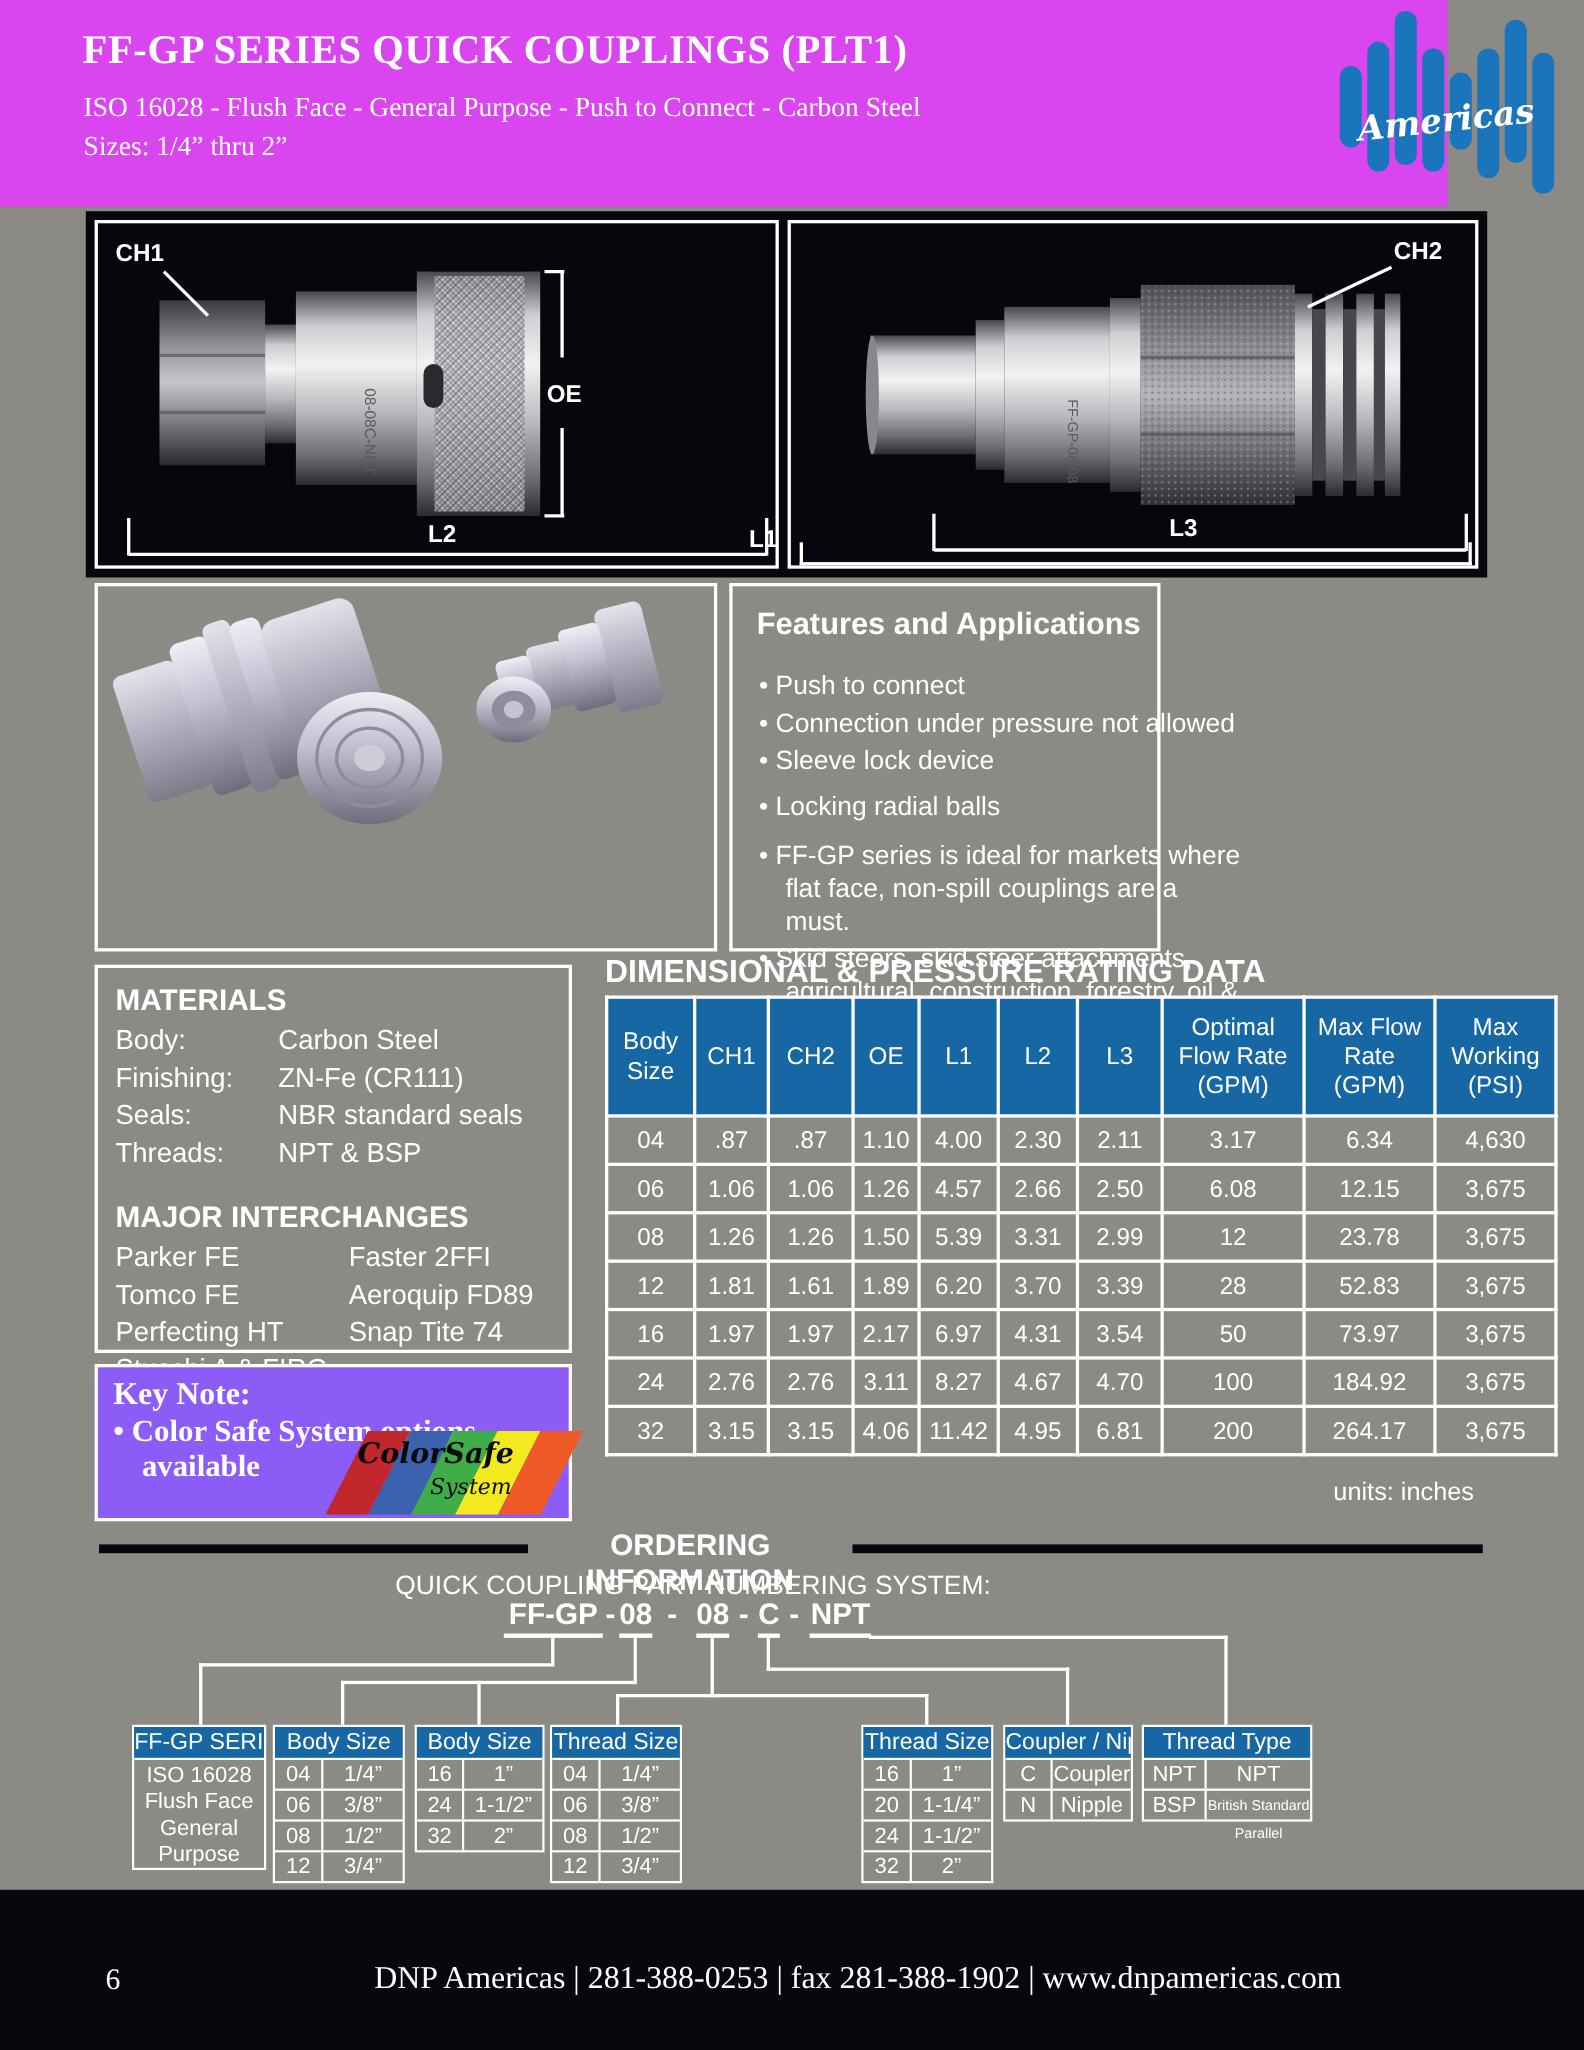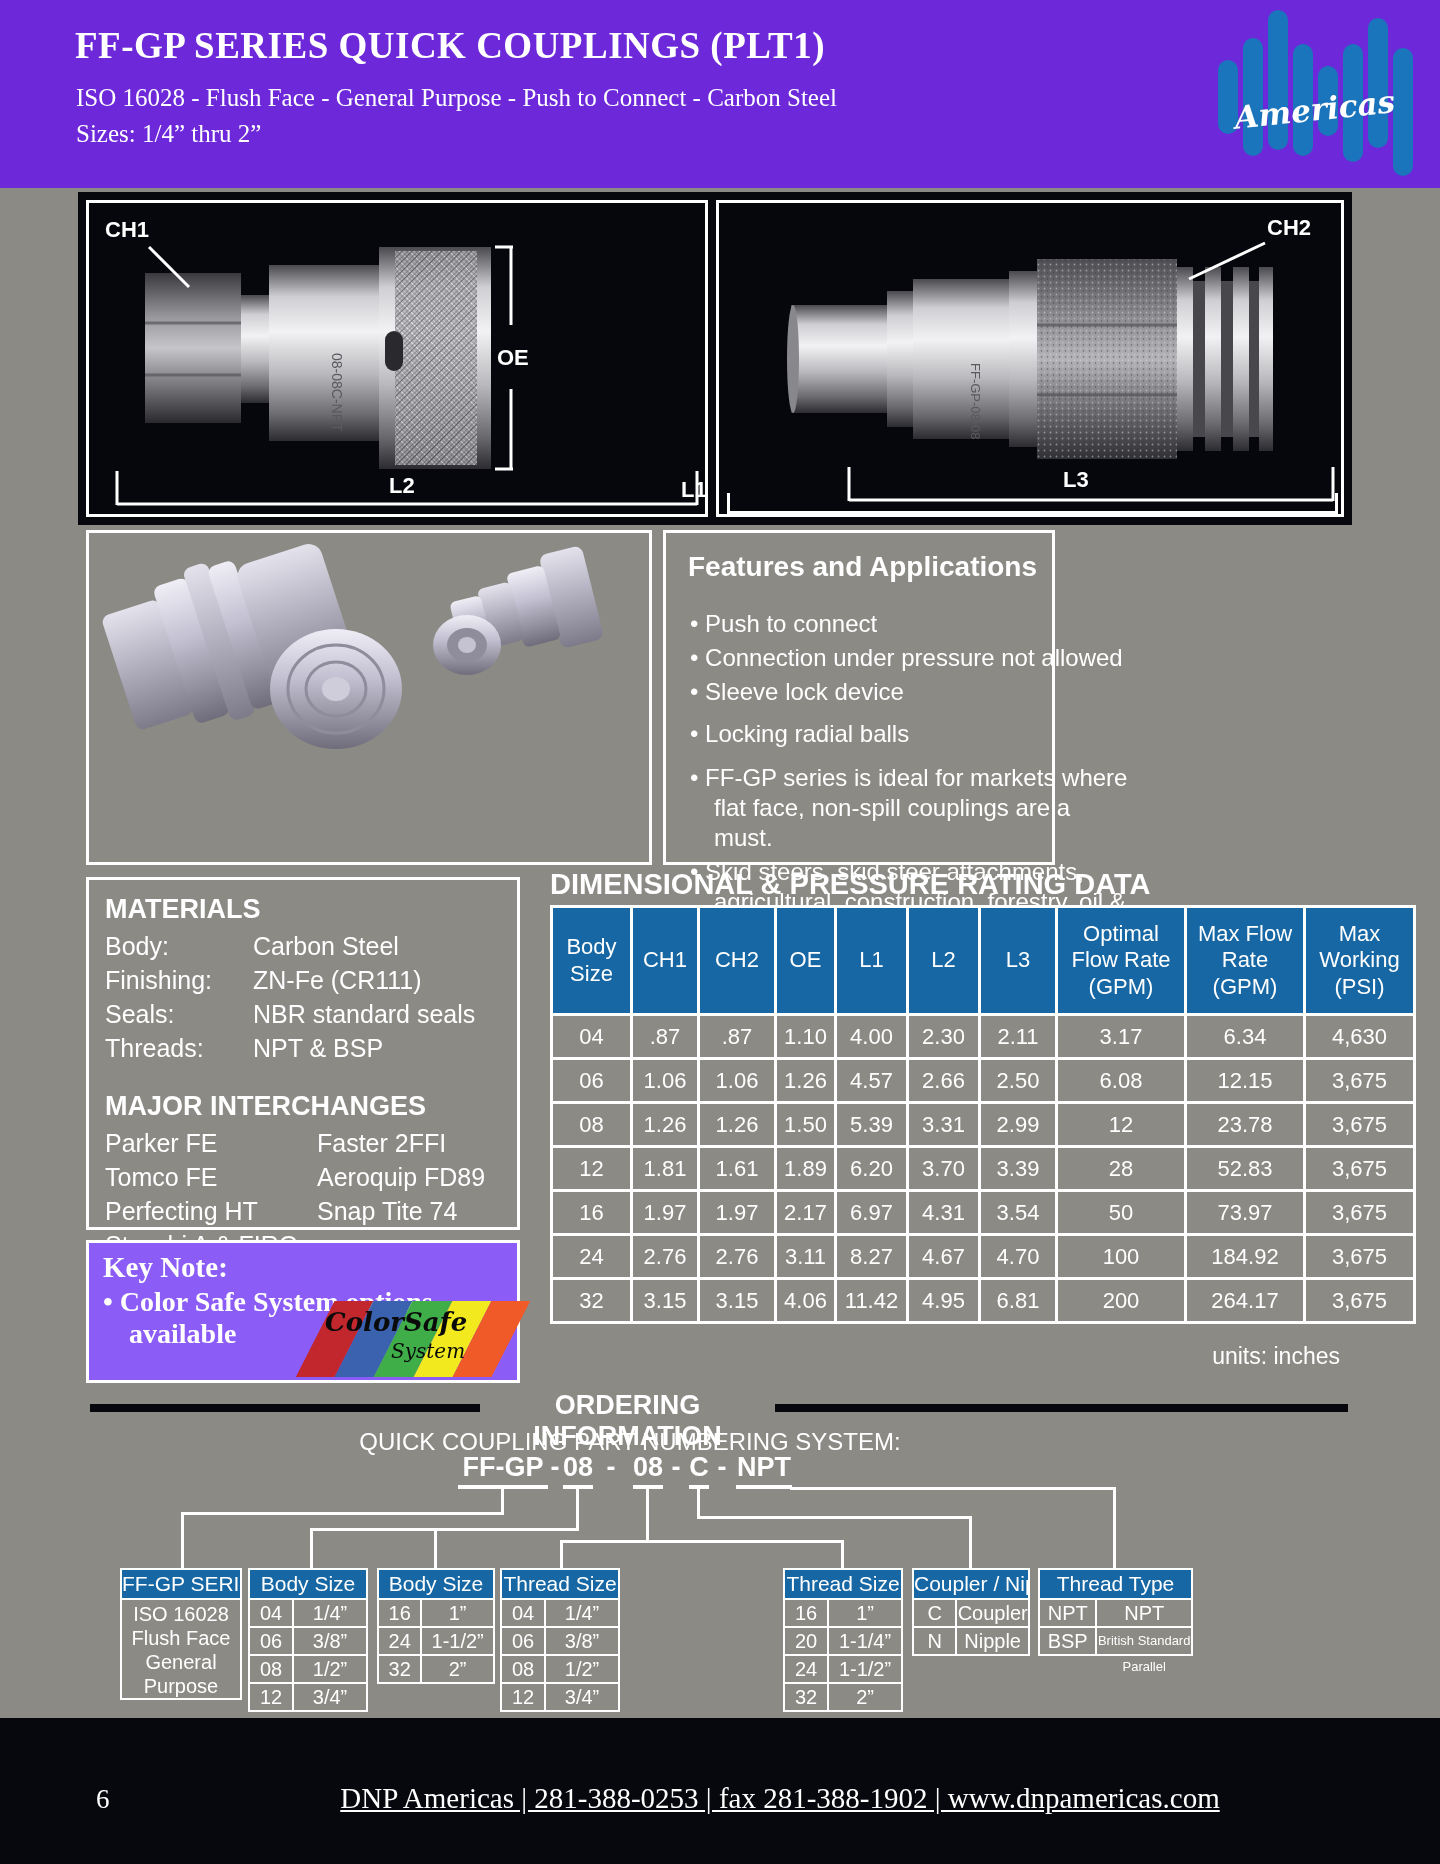--- a/index.html
+++ b/index.html
@@ -1,19 +1,19 @@
 <!DOCTYPE html>
 <html><head>
 <meta charset="utf-8">
 <style>
   html,body{margin:0;padding:0;background:#3a3a3a;}
   .page{position:relative;width:1440px;height:1864px;margin:0 auto;background:#8b8a84;
         font-family:"Liberation Sans",sans-serif;overflow:hidden;}
   
-  .hdr{position:absolute;left:0;top:0;width:1440px;height:188px;background:#6d28d9;color:#fff;}
+  .hdr{position:absolute;left:0;top:0;width:1316px;height:188px;background:#d946ef;color:#fff;}
   .hdr-title{position:absolute;left:75px;top:24px;font-family:"Liberation Serif",serif;
              font-weight:bold;font-size:37px;letter-spacing:.5px;}
   .hdr-sub{position:absolute;left:76px;top:84px;font-family:"Liberation Serif",serif;font-size:25px;}
   .hdr-sizes{position:absolute;left:76px;top:120px;font-family:"Liberation Serif",serif;font-size:25px;}
   .logo{position:absolute;left:1216px;top:8px;width:206px;height:170px;}
   .logo-script{position:absolute;left:18px;top:82px;width:190px;color:#fff;
                font-family:"DejaVu Serif",serif;font-style:italic;font-weight:bold;font-size:31px;
                transform:rotate(-6deg);text-shadow:0 0 2px #1b75bc;}
   
   .photo-wrap{position:absolute;left:78px;top:192px;width:1274px;height:333px;background:#06080e;
@@ -81,21 +81,21 @@
   .ord-r{display:flex;border-bottom:2px solid #fff;font-size:20px;line-height:26px;height:26px;text-align:center;}
   .ord-r:last-child{border-bottom:none;}
   .ord-c1{width:38%;border-right:2px solid #fff;box-sizing:border-box;}
   .ord-c2{flex:1;}
   .ord-c2.small{font-size:13px;}
   .ord-lines{font-size:20px;line-height:24px;text-align:center;padding-top:2px;}
   
   .ftr{position:absolute;left:0;top:1718px;width:1440px;height:146px;background:#06080e;color:#fff;
        font-family:"Liberation Serif",serif;}
   .ftr-page{position:absolute;left:96px;top:66px;font-size:27px;}
-  .ftr-contact{position:absolute;left:230px;top:64px;width:1100px;text-align:center;font-size:29px;text-decoration:underline;}
+  .ftr-contact{position:absolute;left:230px;top:64px;width:1100px;text-align:center;font-size:29px;}
 </style>
 </head>
 <body>
 
 <div class="page">
 
   <div class="hdr">
     <div class="hdr-title">FF-GP SERIES QUICK COUPLINGS (PLT1)</div>
     <div class="hdr-sub">ISO 16028 - Flush Face - General Purpose - Push to Connect - Carbon Steel</div>
     <div class="hdr-sizes">Sizes: 1/4” thru 2”</div>

